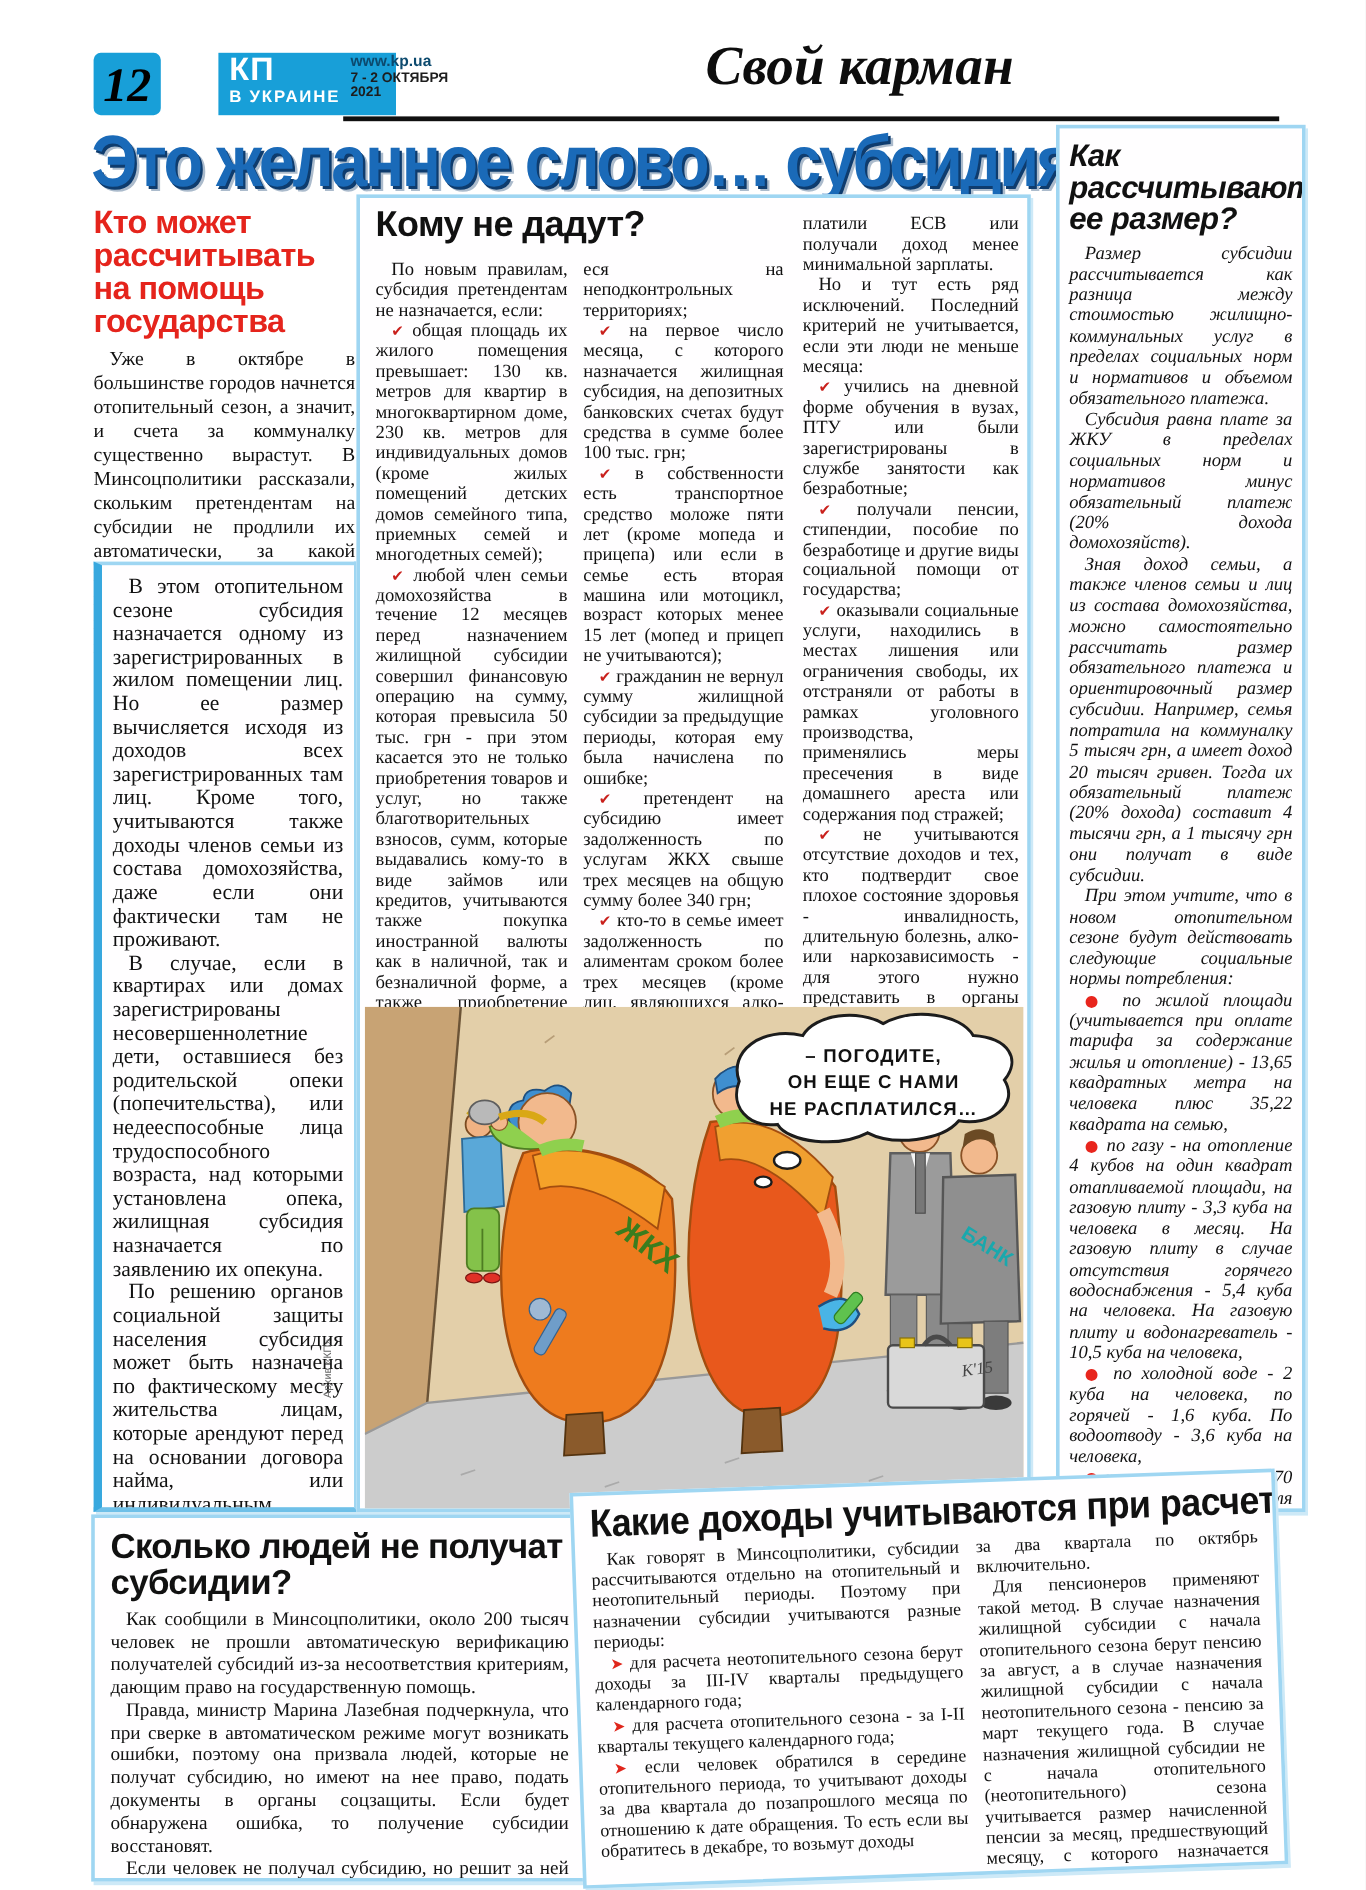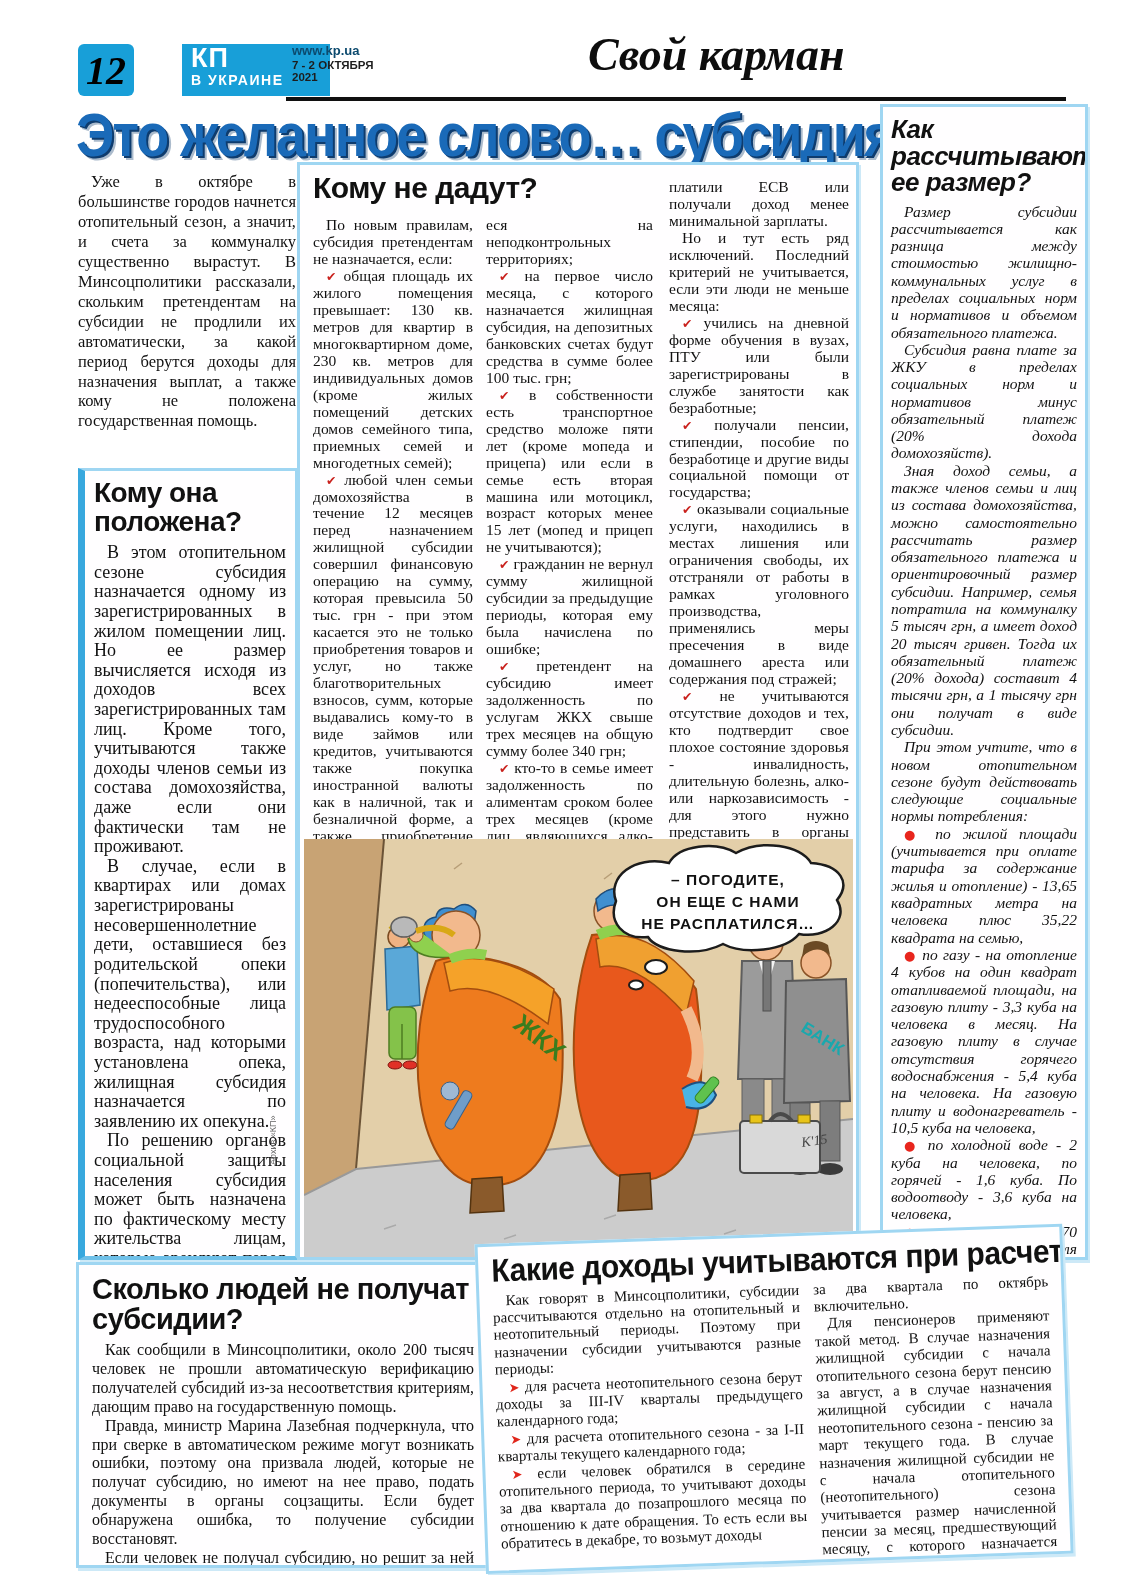--- a/index.html
+++ b/index.html
@@ -86,25 +86,25 @@
     <div class="site">www.kp.ua</div>
     <div class="d">7 - 2 ОКТЯБРЯ</div>
     <div class="d">2021</div>
   </div>
   <div class="hrule"></div>
   <div class="kicker">Свой карман</div>
 
   <div class="headline">Это желанное слово… субсидия</div>
 
   <div class="lead">
+    <h2 class="stitle" style="font-size:27px;color:#e5241c;">Кто может рассчитывать на помощь государства</h2>
     <p class="para">Уже в октябре в большинстве городов начнется отопительный сезон, а значит, и счета за коммуналку существенно вырастут. В Минсоцполитики рассказали, скольким претендентам на субсидии не продлили их автоматически, за какой период берутся доходы для назначения выплат, а также кому не положена государственная помощь.</p>
   </div>
 
   <div id="whoGets" class="bluebox">
-    <h2 class="stitle">Кому она положена?</h2>
     <div>
         <p class="para p">В этом отопительном сезоне субсидия назначается одному из зарегистрированных в жилом помещении лиц. Но ее размер вычисляется исходя из доходов всех зарегистрированных там лиц. Кроме того, учитываются также доходы членов семьи из состава домохозяйства, даже если они фактически там не проживают.</p>
         <p class="para p">В случае, если в квартирах или домах зарегистрированы несовершеннолетние дети, оставшиеся без родительской опеки (попечительства), или недееспособные лица трудоспособного возраста, над которыми установлена опека, жилищная субсидия назначается по заявлению их опекуна.</p>
         <p class="para p">По решению органов социальной защиты населения субсидия может быть назначена по фактическому месту жительства лицам, которые арендуют перед на основании договора найма, или индивидуальным застройщикам, дома которых не приняты в эксплуатацию.</p>
         <p class="para p">Субсидия также может назначаться одному из членов домохозяйства, которые не зарегистрированы в квартире или доме, но фактически проживают в нем без заключенного договора аренды в случае, если они являются внутренне перемещенными лицами.</p>
       </div>
   </div>
 
   <div id="whoDenied" class="bluebox">
     <h2 class="stitle">Кому не дадут?</h2>

